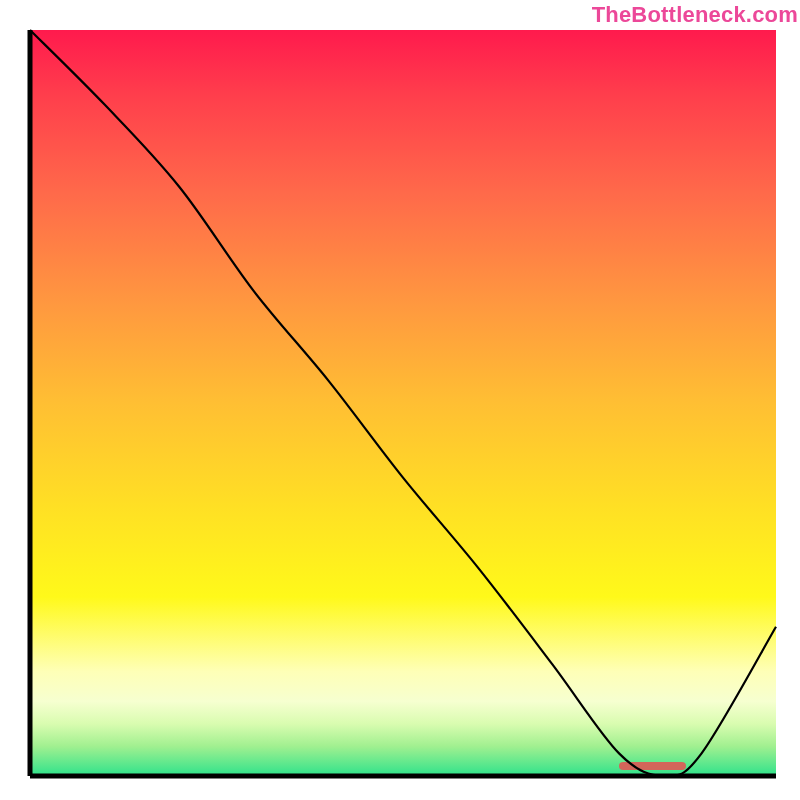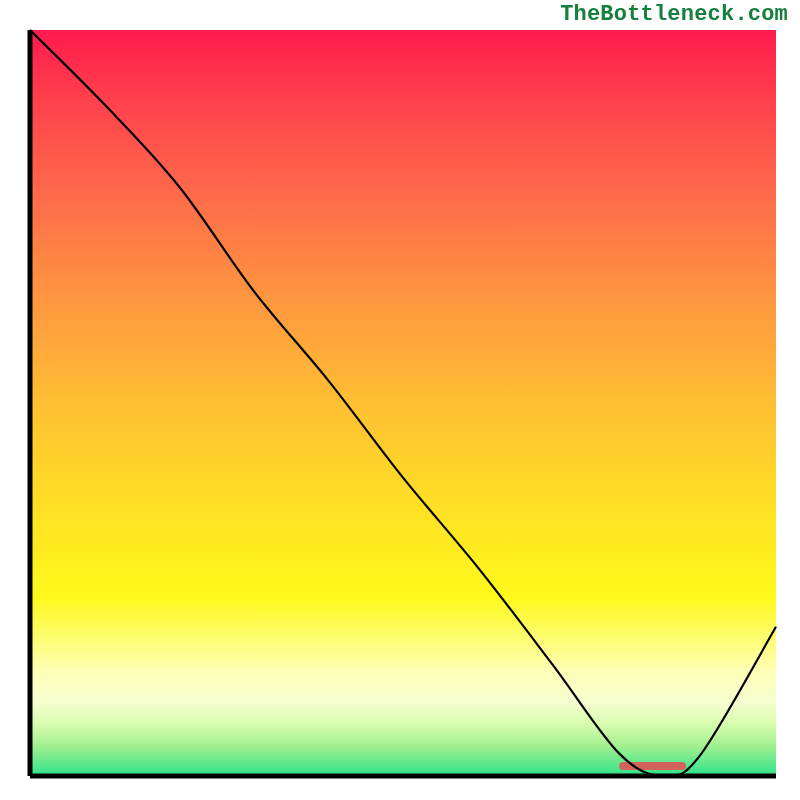--- a/index.html
+++ b/index.html
@@ -11,26 +11,25 @@
     font-family: Arial, Helvetica, sans-serif;
   }
   .container {
     position: relative;
     width: 800px;
     height: 800px;
   }
   .attribution {
     position: absolute;
     top: 2px;
-    right: 12px;
+    right: 2px;
     font-size: 22px;
     font-weight: bold;
-    color: #15803d;
+    color: #ec4899;
     letter-spacing: 0.2px;
-    font-family: Liberation Mono, monospace;
   }
   .plot-area {
     position: absolute;
     left: 30px;
     top: 30px;
     width: 746px;
     height: 746px;
   }
   .gradient-bg {
     position: absolute;

